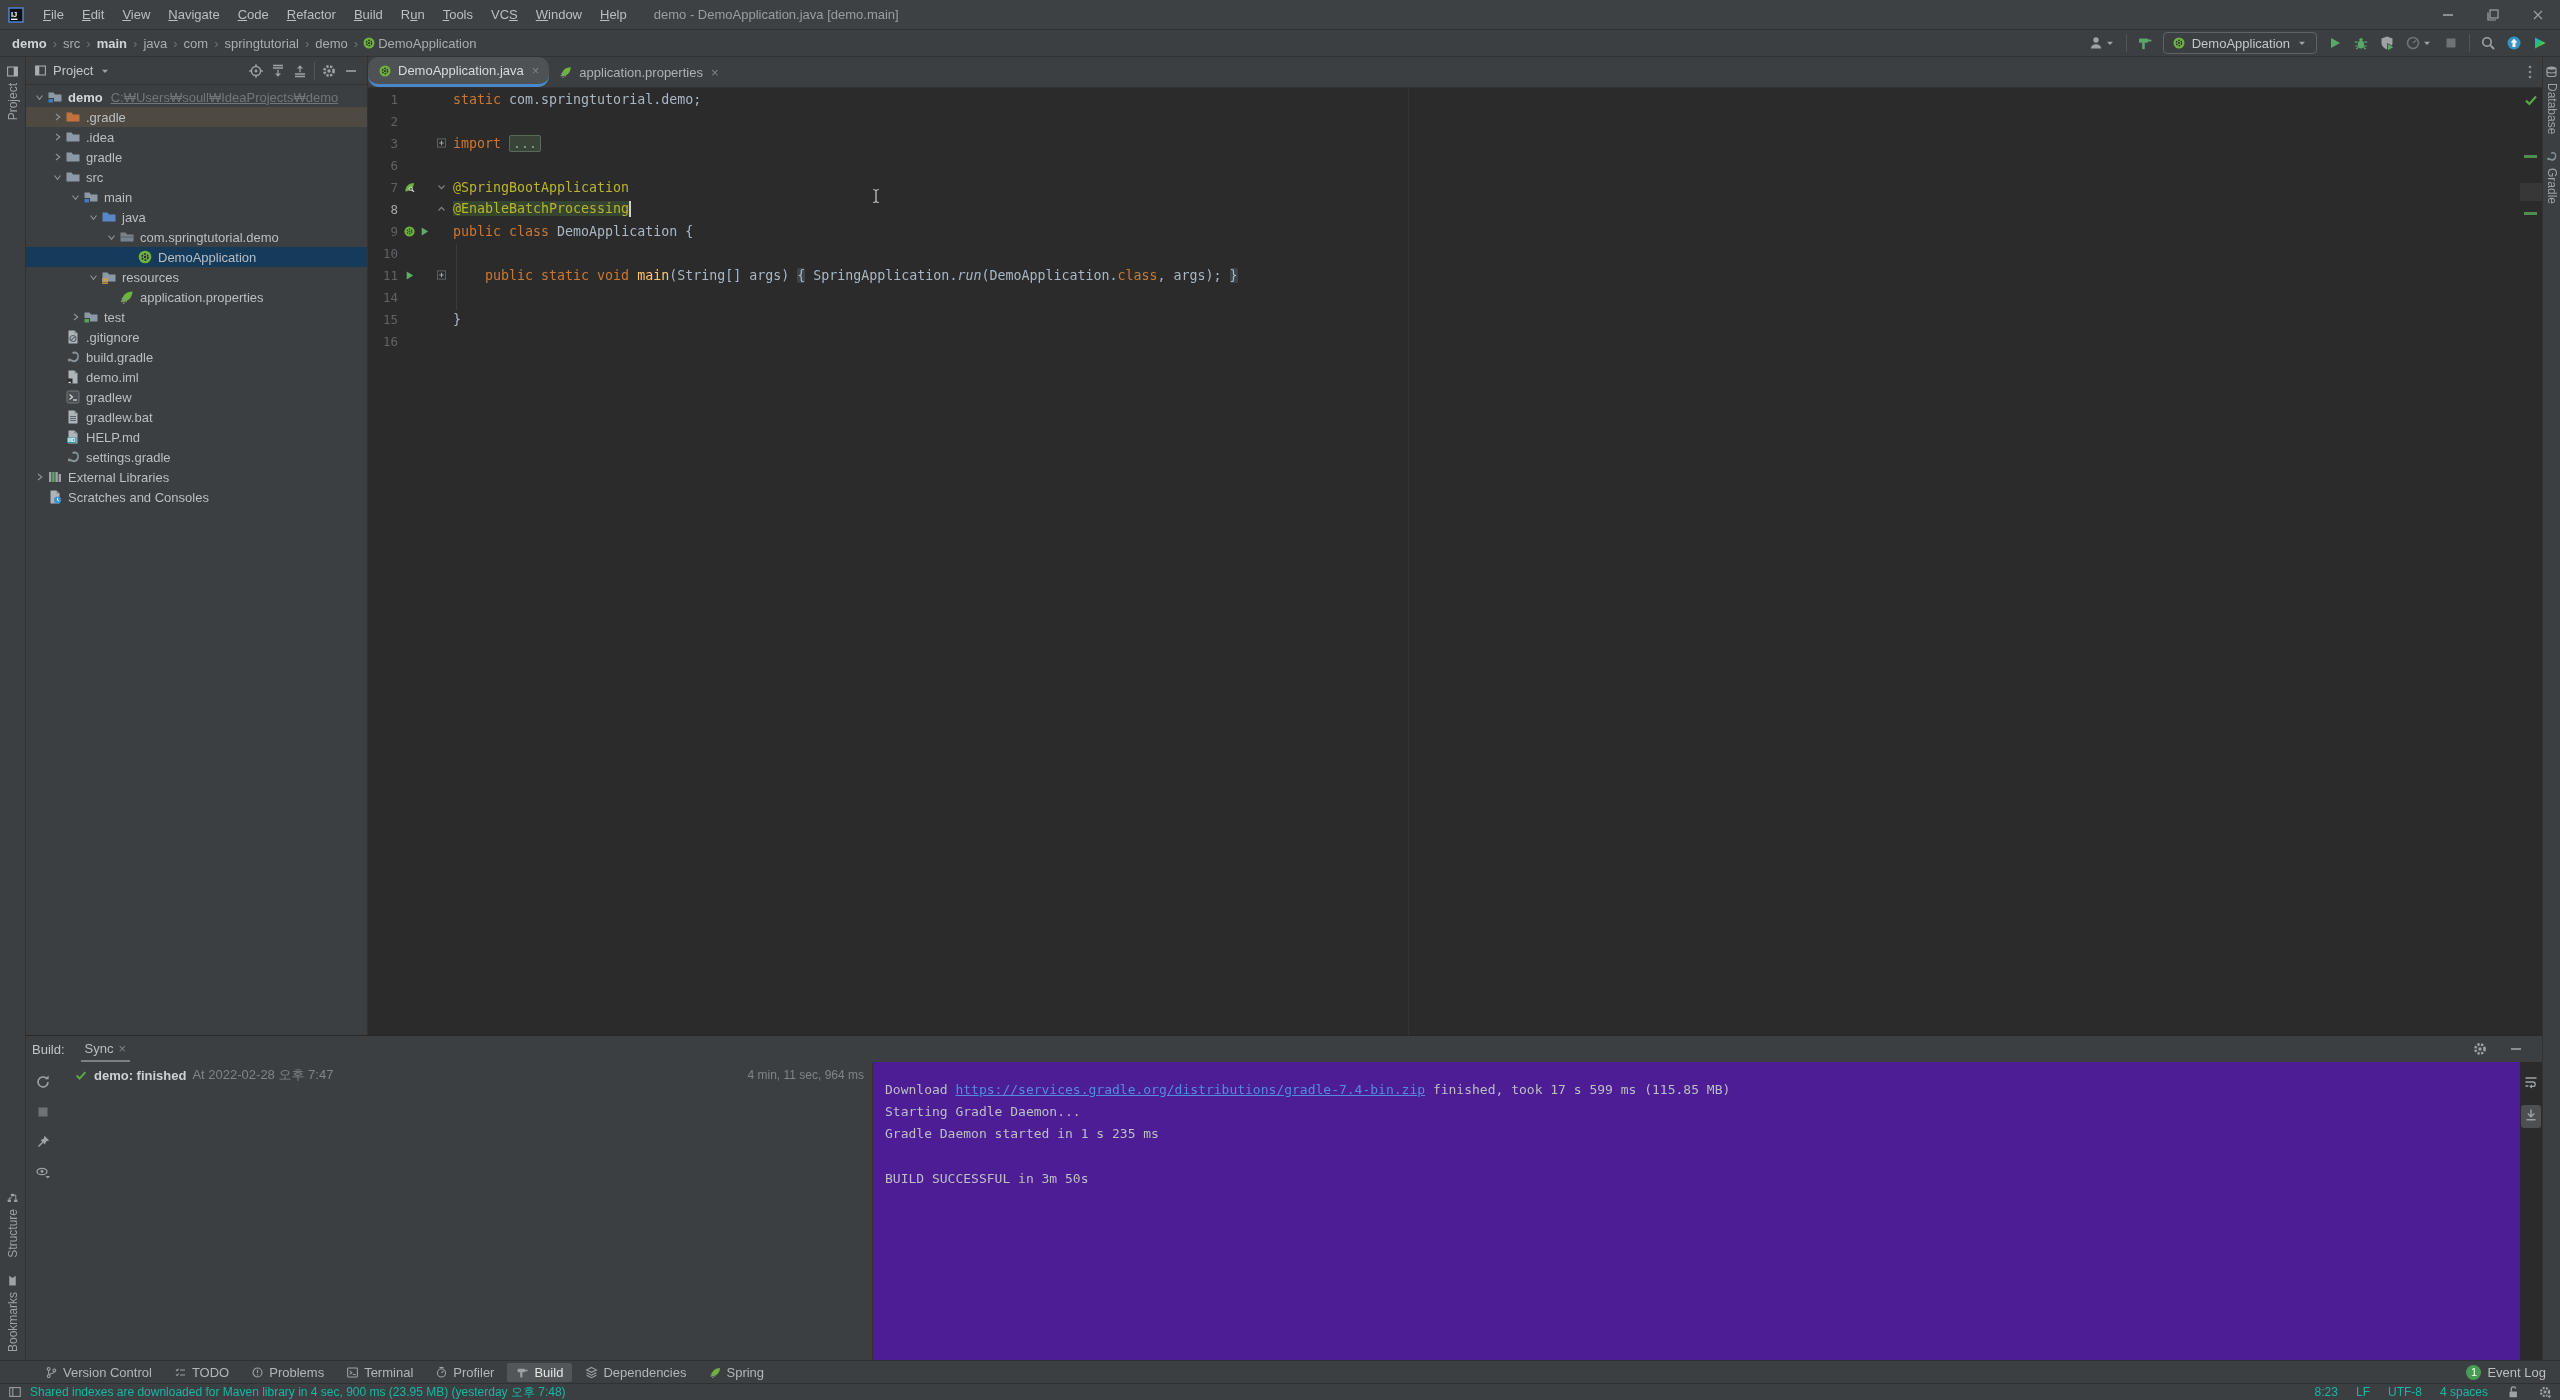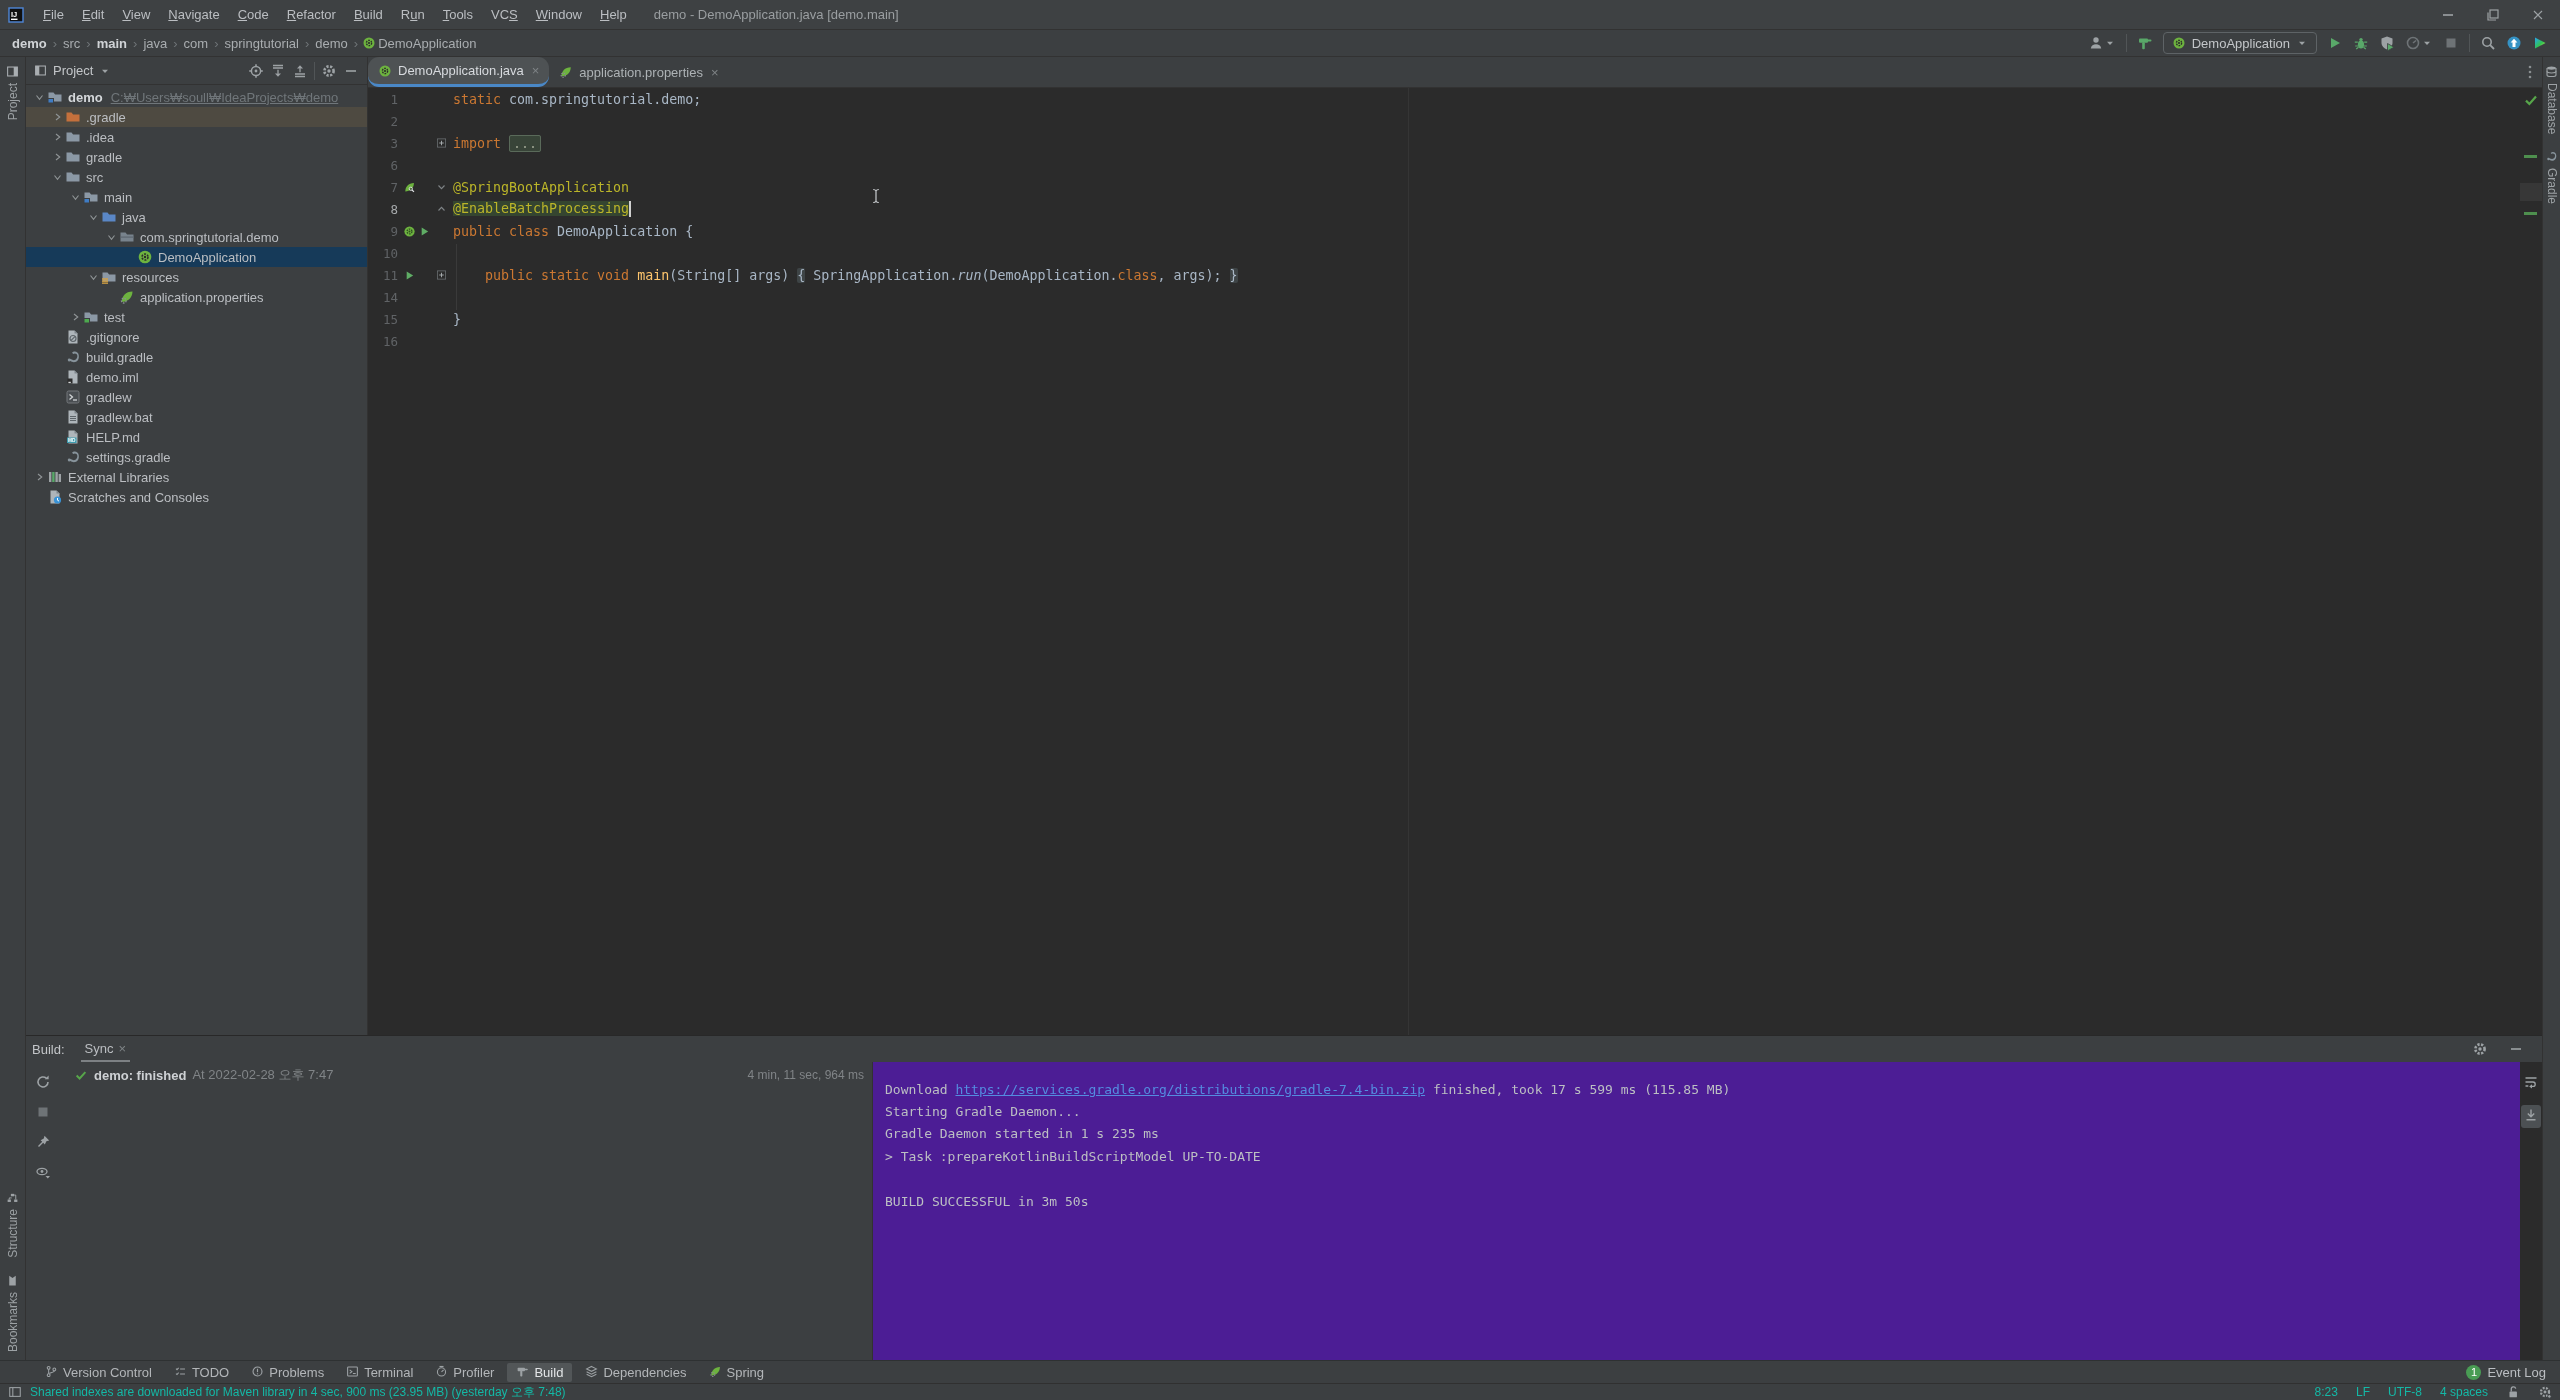--- a/index.html
+++ b/index.html
@@ -100,21 +100,21 @@
   .bt-duration{position:absolute;top:6px;right:8px;color:#808487;font-size:12px;}
   .build-console{flex:1;background:#4c1d95;font-family:"DejaVu Sans Mono",monospace;font-size:13px;color:#bcbfc3;padding:16px 0 0 12px;min-width:0;}
   .con-line{height:22.4px;display:flex;align-items:center;white-space:pre;}
   .con-link{color:#548ce0;text-decoration:underline;}
   .console-tools{width:22px;flex:none;background:#2b2b2b;display:flex;flex-direction:column;align-items:center;gap:10px;padding-top:10px;}
   .ct-btn{padding:2px;border-radius:3px;}
   .ct-btn.active{background:#4c5053;}
 
   
   .bottombar{height:23px;flex:none;background:#3c3f41;border-top:1px solid #2e3132;display:flex;align-items:center;padding-left:36px;gap:4px;}
-  .bb-item{display:flex;gap:5px;padding:2px 9px;color:#b3b6b9;border-radius:2px;}
+  .bb-item{display:flex;align-items:center;gap:5px;padding:2px 9px;color:#b3b6b9;border-radius:2px;}
   .bb-item.active{background:#525658;color:#e3e5e7;}
   .bb-right{margin-left:auto;display:flex;align-items:center;gap:6px;padding-right:14px;}
   .badge{width:15px;height:15px;border-radius:50%;background:#499c54;color:#fff;font-size:11px;display:flex;align-items:center;justify-content:center;}
 
   
   .statusbar{height:17px;flex:none;background:#3c3f41;border-top:1px solid #303030;display:flex;align-items:center;font-size:12px;color:#14b8a6;padding:0 8px 0 8px;}
   .statusbar .msg{margin-left:8px;}
   .sb-right{margin-left:auto;display:flex;align-items:center;gap:18px;}
 </style>
 </head>
@@ -886,21 +886,20 @@
                 </span>
               <span class="bt-title">demo: finished</span>
               <span class="bt-time">At 2022-02-28 오후 7:47</span>
             </div>
             <span class="bt-duration">4 min, 11 sec, 964 ms</span>
           </div>
           <div class="build-console" id="build-console">
               <div class="con-line"><span>Download </span><span class="con-link">https://services.gradle.org/distributions/gradle-7.4-bin.zip</span><span> finished, took 17 s 599 ms (115.85 MB)</span></div>
               <div class="con-line"><span>Starting Gradle Daemon...</span></div>
               <div class="con-line"><span>Gradle Daemon started in 1 s 235 ms</span></div>
-              <div class="con-line"><span>&gt; Task :prepareKotlinBuildScriptModel UP-TO-DATE</span></div>
               <div class="con-line"></div>
               <div class="con-line"><span>BUILD SUCCESSFUL in 3m 50s</span></div>
             </div>
           <div class="console-tools">
             <span class="ct-btn"><span class="icon">
                   <svg viewBox="0 0 16 16" xmlns="http://www.w3.org/2000/svg">
                     <path d="M2.5 4h11M2.5 8h7.5a2.2 2.2 0 0 1 0 4.4H8.5M2.5 12h2.8" fill="none" stroke="#9da2a5" stroke-width="1.3"></path>
                     <path d="M9 10.2v4.4l-2.8-2.2z" fill="#9da2a5"></path>
                   </svg>
                 </span></span>

